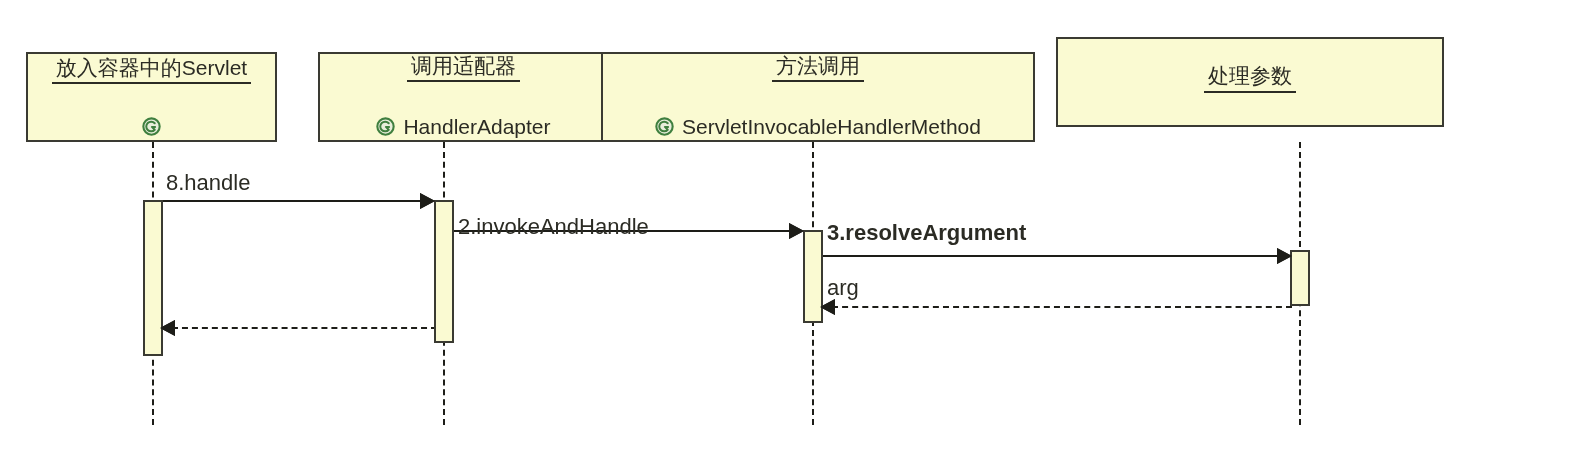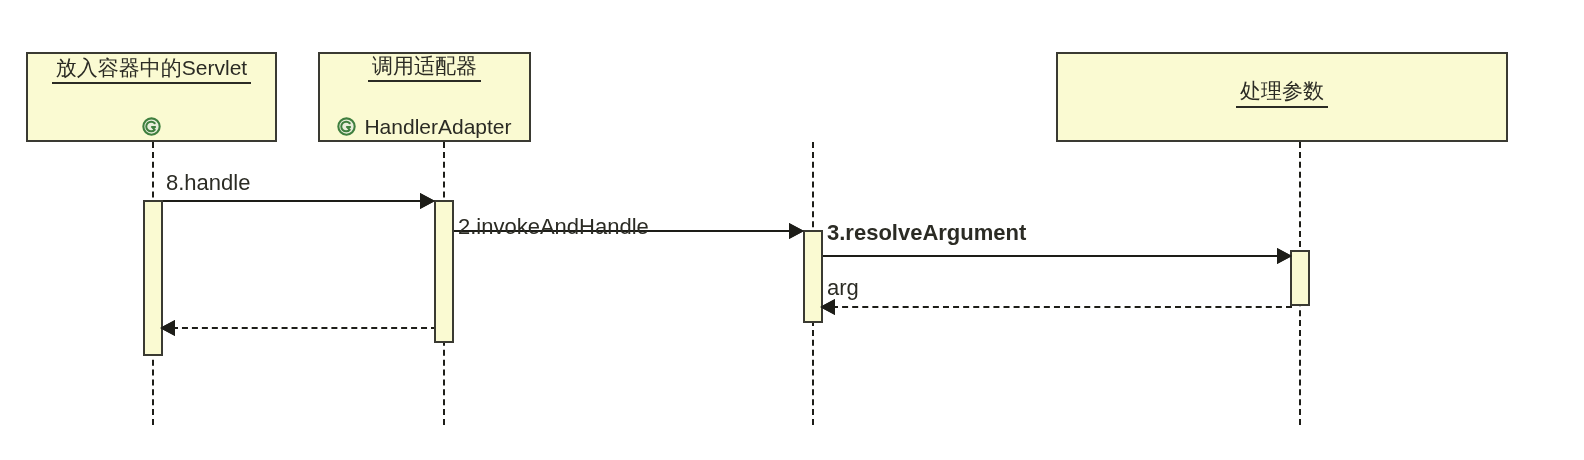--- a/index.html
+++ b/index.html
@@ -116,33 +116,43 @@
   <div class="participant" style="left:26px; top:52px; width:251px; height:90px;">
     <div class="p-title">放入容器中的Servlet</div>
     <div class="p-class-row">
       <svg class="class-icon" viewBox="0 0 20 20">
         <circle cx="10" cy="10" r="8.6" fill="#e8eedb" stroke="#3f7f3f" stroke-width="2.2"></circle>
         <path d="M13.4 6.6 A5.1 5.1 0 1 0 13.4 13.4 L10.4 10.4 L13.8 10.4" fill="none" stroke="#3f7f3f" stroke-width="2.1" stroke-linecap="round" stroke-linejoin="round"></path>
       </svg>
     </div>
   </div>
 
-  <div class="participant" style="left:318px; top:52px; width:213px; height:90px;">
+  <div class="participant" style="left:318px; top:52px; width:291px; height:90px;">
     <div class="p-title">调用适配器</div>
     <div class="p-class-row">
       <svg class="class-icon" viewBox="0 0 20 20">
         <circle cx="10" cy="10" r="8.6" fill="#e8eedb" stroke="#3f7f3f" stroke-width="2.2"></circle>
         <path d="M13.4 6.6 A5.1 5.1 0 1 0 13.4 13.4 L10.4 10.4 L13.8 10.4" fill="none" stroke="#3f7f3f" stroke-width="2.1" stroke-linecap="round" stroke-linejoin="round"></path>
       </svg>
       <div class="p-class">HandlerAdapter</div>
     </div>
   </div>
 
+  <div class="participant" style="left:601px; top:52px; width:434px; height:90px;">
+    <div class="p-title">方法调用</div>
+    <div class="p-class-row">
+      <svg class="class-icon" viewBox="0 0 20 20">
+        <circle cx="10" cy="10" r="8.6" fill="#e8eedb" stroke="#3f7f3f" stroke-width="2.2"></circle>
+        <path d="M13.4 6.6 A5.1 5.1 0 1 0 13.4 13.4 L10.4 10.4 L13.8 10.4" fill="none" stroke="#3f7f3f" stroke-width="2.1" stroke-linecap="round" stroke-linejoin="round"></path>
+      </svg>
+      <div class="p-class">ServletInvocableHandlerMethod</div>
+    </div>
+  </div>
 
-  <div class="participant" style="left:1056px; top:52px; width:452px; height:90px;">
+  <div class="participant" style="left:1056px; top:37px; width:388px; height:90px;">
     <div class="p-title">处理参数</div>
   </div>
 
   <div class="lifeline" style="left:152px; top:142px; height:283px;"></div>
   <div class="lifeline" style="left:443px; top:142px; height:283px;"></div>
   <div class="lifeline" style="left:812px; top:142px; height:283px;"></div>
   <div class="lifeline" style="left:1299px; top:142px; height:283px;"></div>
 
   <div class="msg-line" style="left:153px; top:200px; width:272px;"></div>
   <div class="arrowhead right" style="left:420px; top:193px;"></div>

